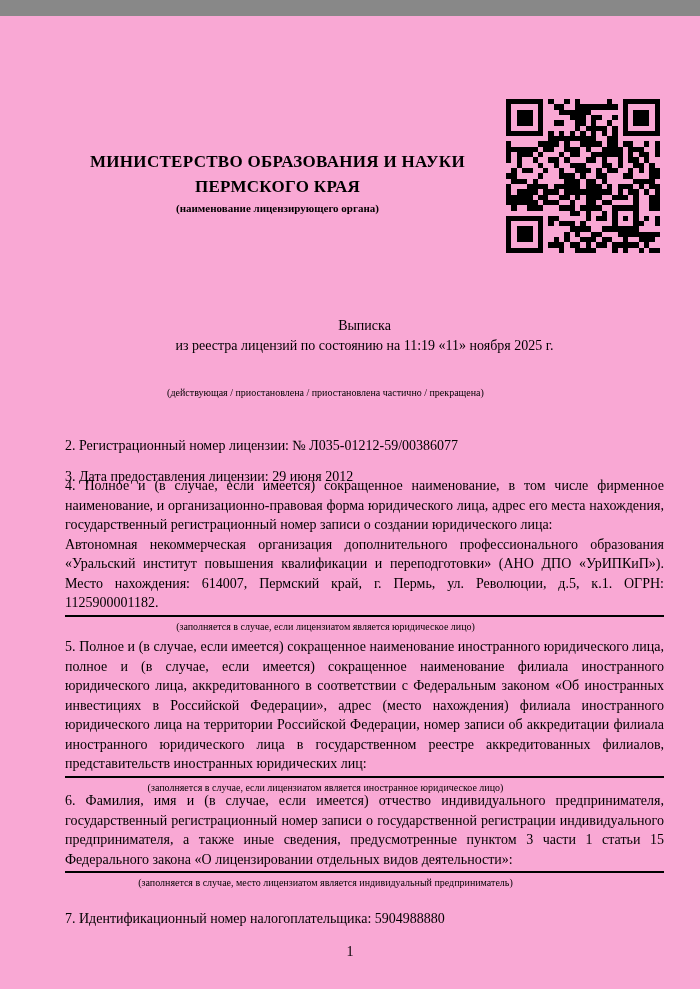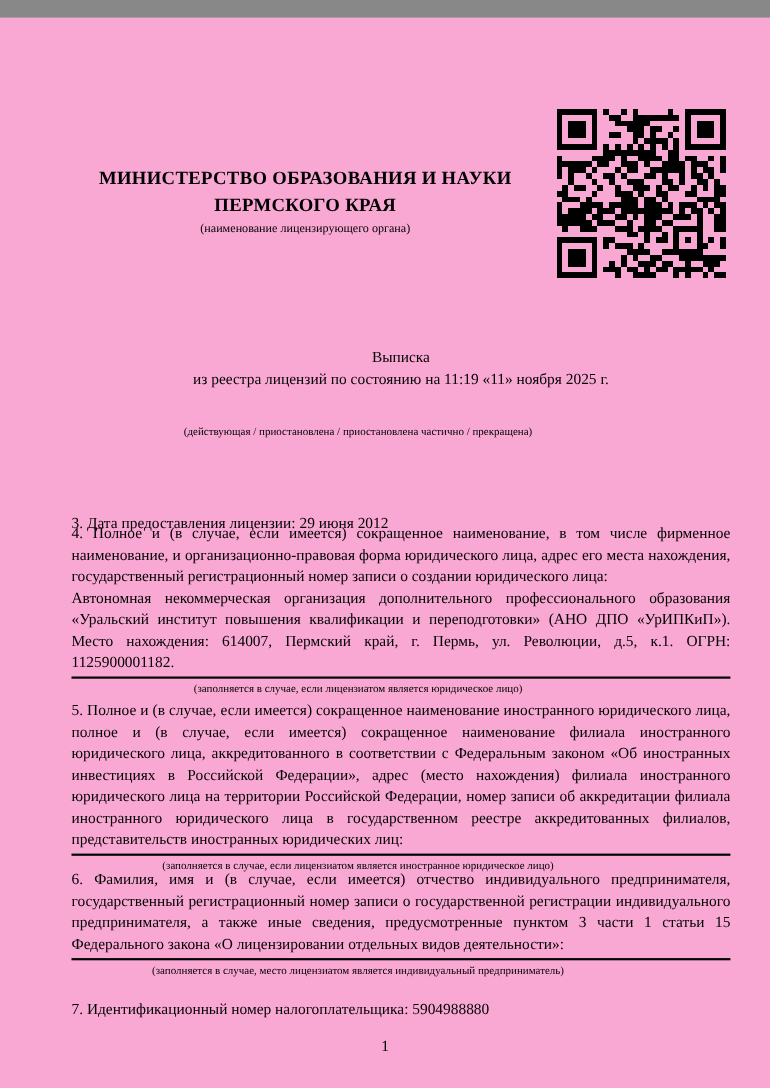--- a/index.html
+++ b/index.html
@@ -31,21 +31,21 @@
   #ministry {
     position: absolute;
     left: 65px; top: 133px; width: 425px;
     text-align: center;
     font-weight: bold;
     font-size: 17px;
     line-height: 25px;
     letter-spacing: 0.3px;
   }
   #ministry .ministry-caption {
-    font-weight: normal;
+    font-weight: bold;
     font-size: 11px;
     line-height: 13px;
     letter-spacing: 0;
     margin-top: 3px;
   }
   #qr {
     position: absolute;
     left: 506px; top: 83px;
     width: 154px; height: 154px;
   }
@@ -85,20 +85,23 @@
 
   <section class="block center" id="b-title">
     <div>Выписка</div>
     <div>из реестра лицензий по состоянию на 11:19 «11» ноября 2025 г.</div>
   </section>
 
   <section class="block" id="b-item1">
     <div class="hint">(действующая / приостановлена / приостановлена частично / прекращена)</div>
   </section>
 
+  <section class="block" id="b-item2">
+    <p class="p">2. Регистрационный номер лицензии: № Л035-01212-59/00386077</p>
+  </section>
 
   <section class="block" id="b-item3">
     <p class="p">3. Дата предоставления лицензии: 29 июня 2012</p>
   </section>
 
   <section class="block" id="b-item4">
     <p class="p just">4. Полное и (в случае, если имеется) сокращенное наименование, в том числе фирменное наименование, и организационно-правовая форма юридического лица, адрес его места нахождения, государственный регистрационный номер записи о создании юридического лица:</p>
     <p class="p just">Автономная некоммерческая организация дополнительного профессионального образования «Уральский институт повышения квалификации и переподготовки» (АНО ДПО «УрИПКиП»). Место нахождения: 614007, Пермский край, г. Пермь, ул. Революции, д.5, к.1. ОГРН: 1125900001182.</p>
     <div class="rule"></div>
     <div class="hint">(заполняется в случае, если лицензиатом является юридическое лицо)</div>

